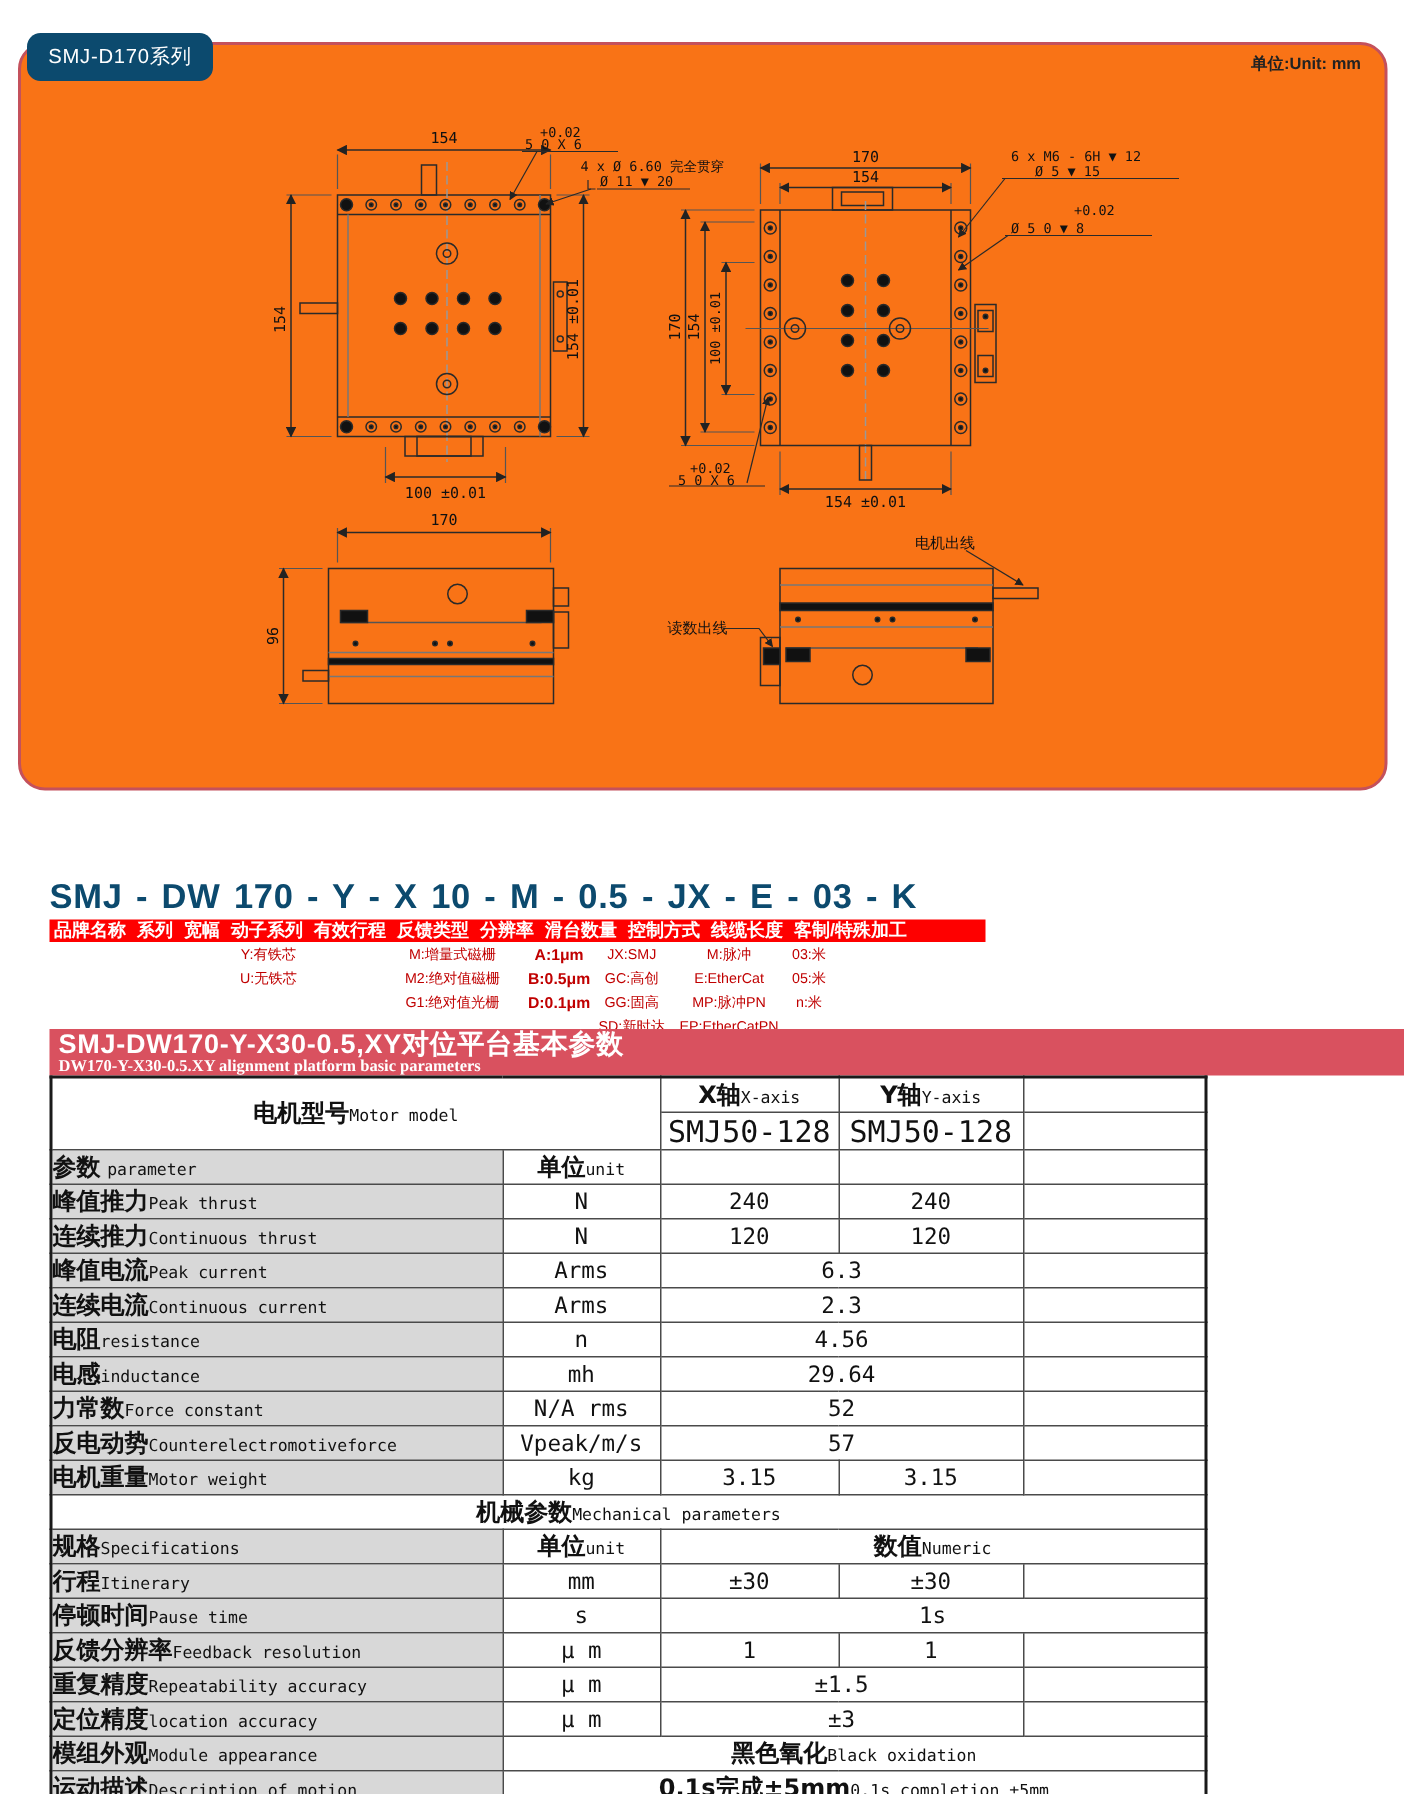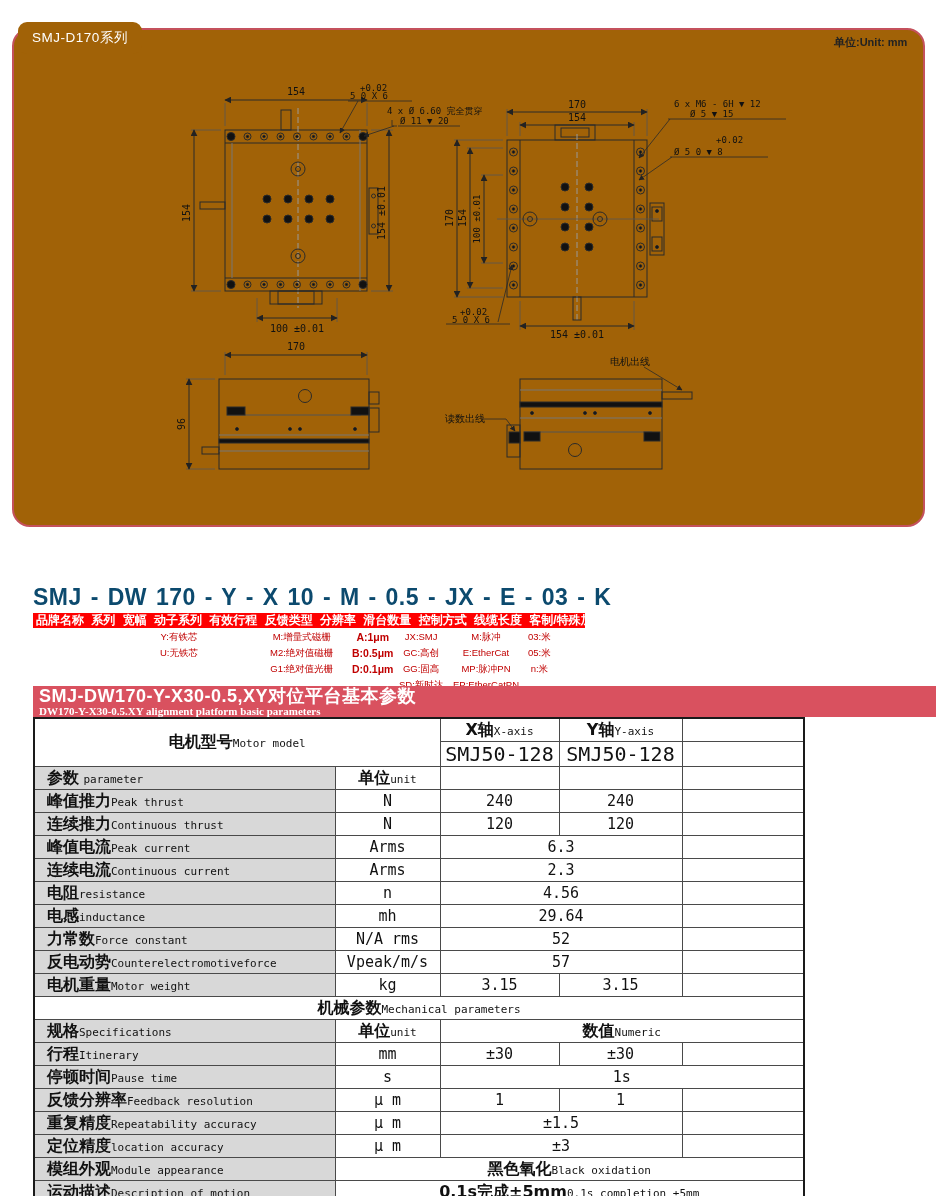--- a/index.html
+++ b/index.html
@@ -1,44 +1,44 @@
 <!DOCTYPE html>
 <html><head>
 <meta charset="utf-8">
 <style>
   html,body{margin:0;padding:0;background:#fff;}
   #page{position:relative;width:936px;height:1196px;background:#fff;overflow:hidden;
         font-family:"Liberation Sans",sans-serif;color:#111;}
   
   .panel{position:absolute;left:12px;top:28px;width:909px;height:495px;
-         border:2px solid #c4515c;border-radius:18px;background:#a16207;}
-  .badge{position:absolute;left:18px;top:22px;width:124px;height:32px;background:#a16207;
+         border:2px solid #c4515c;border-radius:18px;background:#f97316;}
+  .badge{position:absolute;left:18px;top:22px;width:124px;height:32px;background:#0c4a6e;
          border-radius:9px;color:#fff;font-size:13.5px;display:flex;align-items:center;
          justify-content:center;letter-spacing:.5px;}
   .unitlab{position:absolute;left:834px;top:35px;font-size:11px;color:#222;font-weight:bold;}
   svg text{font-family:"DejaVu Sans Mono",monospace;fill:#111;}
   
   .code{position:absolute;left:33px;top:584px;font-size:23px;font-weight:bold;color:#0c4a6e;
         letter-spacing:.5px;word-spacing:2px;white-space:nowrap;}
-  .fieldbar{position:absolute;left:33px;top:613px;width:552px;height:15px;background:#fe0000;
+  .fieldbar{position:absolute;left:33px;top:613px;width:624px;height:15px;background:#fe0000;
             color:#fff;font-size:12px;font-weight:bold;line-height:15px;white-space:nowrap;
             word-spacing:4px;padding-left:3px;box-sizing:border-box;}
   .optcol{position:absolute;top:629px;font-size:9.5px;line-height:16px;color:#c00000;
           white-space:nowrap;text-align:center;}
   .optcol.bold{font-weight:bold;font-size:10.5px;}
   
   .banner{position:absolute;left:33px;top:686px;width:914px;height:31px;background:#d9515f;
           color:#fff;box-sizing:border-box;padding:1px 0 0 6px;}
   .banner .l1{font-size:18px;font-weight:bold;line-height:19px;letter-spacing:.5px;}
   .banner .l2{font-size:11px;font-weight:bold;line-height:11px;font-family:Liberation Serif, serif;}
   table.t{position:absolute;left:33px;top:717px;border-collapse:collapse;table-layout:fixed;
           border:2px solid #1a1a1a;}
   table.t td{border:1px solid #4a4a4a;height:22px;padding:0 2px;text-align:center;
              vertical-align:middle;overflow:hidden;white-space:nowrap;}
-  table.t td.p{text-align:left;background:#d8d8d8;padding-left:12px;}
+  table.t td.p{text-align:left;background:#d8d8d8;padding-left:0;}
   table.t td.w{background:#fff;}
   .zh{font-family:"DejaVu Sans",sans-serif;font-weight:bold;font-size:16px;}
   .en{font-family:"DejaVu Sans Mono",monospace;font-size:11px;}
   .vl{font-family:"DejaVu Sans Mono",monospace;font-size:15px;}
   .vlb{font-family:"DejaVu Sans Mono",monospace;font-size:20px;}
 </style>
 </head>
 <body>
 
 <div id="page">

